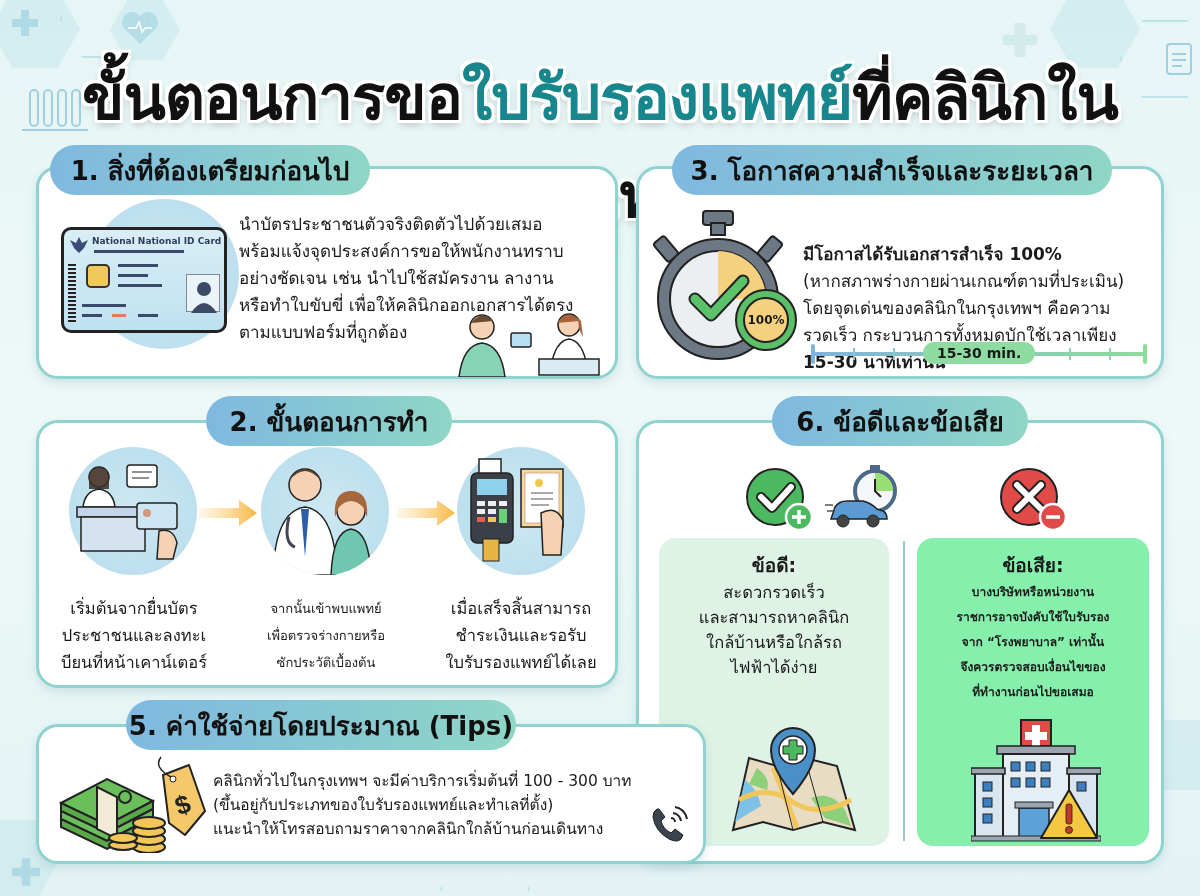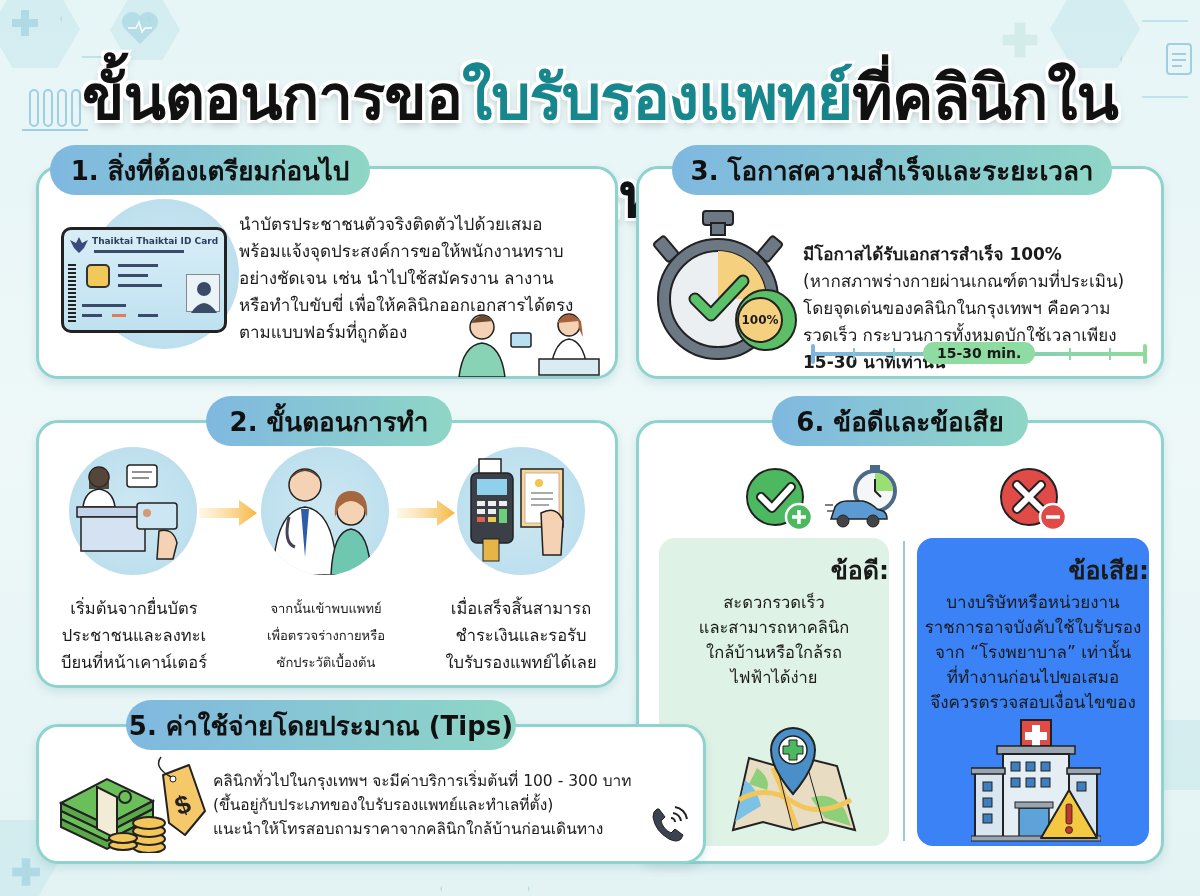--- a/index.html
+++ b/index.html
@@ -41,23 +41,23 @@
     position: absolute; border-radius: 50%;
     background: radial-gradient(circle, #cde8f2 0%, #b7dcec 100%);
   }
   .arrow-r {
     position: absolute; width: 58px; height: 30px;
   }
   .pros-box {
     position: absolute; background: #dff2e6; border-radius: 16px;
   }
   .cons-box {
-    position: absolute; background: #3b82f6; border-radius: 16px;
-  }
-  .box-title { font-size: 25px; font-weight: 700; text-align: right; }
+    position: absolute; background: #86efac; border-radius: 16px;
+  }
+  .box-title { font-size: 19px; font-weight: 700; }
   .timeline-pill {
     position: absolute; background: #8fdca3; border-radius: 14px;
     font-size: 14px; font-weight: 700; padding: 3px 14px;
   }
 </style>
 </head>
 <body>
 
 <div class="bg-deco" style="left:0;top:0;width:1200px;height:896px;">
   <div class="hex" style="left:-10px;top:-10px;"></div>
@@ -102,21 +102,21 @@
   <span>ขั้นตอนการขอ</span><span class="accent">ใบรับรองแพทย์</span><span>ที่คลินิกในกรุงเทพ</span>
 </h1>
 
 <div class="card" style="left:36px;top:166px;width:582px;height:213px;">
   <div class="circle-bg" style="left:50px;top:30px;width:150px;height:150px;"></div>
 
   <div style="position:absolute;left:22px;top:58px;width:166px;height:106px;background:linear-gradient(180deg,#d8eef7,#bfe1f0);border:3px solid #222;border-radius:10px;overflow:hidden;">
     <svg style="position:absolute;left:4px;top:4px;" width="22" height="22" viewBox="0 0 22 22">
         <path d="M11 3 L14 9 L20 6 L16 14 L11 19 L6 14 L2 6 L8 9 Z" fill="#3a4a7a"></path>
       </svg>
-    <div style="position:absolute;left:28px;top:6px;font-size:9px;font-weight:700;color:#2e3d5e;white-space:nowrap;">Thaiktai Thaiktai ID Card</div>
+    <div style="position:absolute;left:28px;top:6px;font-size:9px;font-weight:700;color:#2e3d5e;white-space:nowrap;">National National ID Card</div>
     <div style="position:absolute;left:30px;top:20px;width:90px;height:3px;background:#3b4a6b;"></div>
     <div style="position:absolute;left:22px;top:34px;width:24px;height:24px;background:#f0c95a;border:2px solid #333;border-radius:5px;"></div>
     <div style="position:absolute;left:4px;top:34px;width:8px;height:60px;background:repeating-linear-gradient(180deg,#222 0 2px,transparent 2px 4px);"></div>
     <div style="position:absolute;left:54px;top:34px;width:40px;height:3px;background:#3b4a6b;"></div>
     <div style="position:absolute;left:54px;top:44px;width:30px;height:3px;background:#3b4a6b;"></div>
     <div style="position:absolute;left:54px;top:54px;width:44px;height:3px;background:#3b4a6b;"></div>
     <div style="position:absolute;left:18px;top:74px;width:44px;height:3px;background:#3b4a6b;"></div>
     <div style="position:absolute;left:18px;top:84px;width:20px;height:3px;background:#3b4a6b;"></div>
     <div style="position:absolute;left:48px;top:84px;width:14px;height:3px;background:#e07b5e;"></div>
     <div style="position:absolute;left:74px;top:84px;width:20px;height:3px;background:#3b4a6b;"></div>
@@ -156,21 +156,21 @@
     <rect x="52" y="4" width="30" height="14" rx="3" fill="#6d7885" stroke="#222" stroke-width="2"></rect>
     <rect x="60" y="16" width="14" height="12" fill="#6d7885" stroke="#222" stroke-width="2"></rect>
     <rect x="8" y="30" width="14" height="24" rx="3" fill="#6d7885" stroke="#222" stroke-width="2" transform="rotate(-40 15 42)"></rect>
     <rect x="112" y="30" width="14" height="24" rx="3" fill="#6d7885" stroke="#222" stroke-width="2" transform="rotate(40 119 42)"></rect>
     <circle cx="67" cy="92" r="60" fill="#6d7885" stroke="#222" stroke-width="2"></circle>
     <circle cx="67" cy="92" r="48" fill="#eceff2" stroke="#222" stroke-width="2"></circle>
     <path d="M67 44 A48 48 0 0 1 115 92 L67 92 Z" fill="#f5d17f"></path>
     <path d="M44 92 L60 108 L92 74" stroke="#222" stroke-width="13" fill="none" stroke-linecap="round" stroke-linejoin="round"></path>
     <path d="M44 92 L60 108 L92 74" stroke="#5bc26a" stroke-width="9" fill="none" stroke-linecap="round" stroke-linejoin="round"></path>
   </svg>
-  <div style="position:absolute;left:96px;top:120px;width:62px;height:62px;border-radius:50%;background:#5bbf67;border:2px solid #222;display:flex;align-items:center;">
+  <div style="position:absolute;left:96px;top:120px;width:62px;height:62px;border-radius:50%;background:#5bbf67;border:2px solid #222;display:flex;align-items:center;justify-content:center;">
     <div style="width:46px;height:46px;border-radius:50%;background:#f5d17f;border:2px solid #222;display:flex;align-items:center;justify-content:center;font-size:12px;font-weight:700;">100%</div>
   </div>
   <div class="text" style="position:absolute;left:164px;top:40px;width:360px;font-size:17px;line-height:27px;margin-top:32px;">
     <div style="font-weight:700;">มีโอกาสได้รับเอกสารสำเร็จ 100%</div>
     <div>(หากสภาพร่างกายผ่านเกณฑ์ตามที่ประเมิน)</div>
     <div>โดยจุดเด่นของคลินิกในกรุงเทพฯ คือความ</div>
     <div>รวดเร็ว กระบวนการทั้งหมดบักใช้เวลาเพียง</div>
     <div style="font-weight:700;">15-30 นาทีเท่านั้น</div>
   </div>
 
@@ -331,26 +331,26 @@
       <path d="M46 50 Q58 78 70 110" stroke="#f2c65a" stroke-width="5" fill="none"></path>
       <path d="M50 48 L66 112 M78 40 L96 104" stroke="#222" stroke-width="1"></path>
       <path d="M66 76 Q44 50 44 32 A22 22 0 0 1 88 32 Q88 50 66 76 Z" fill="#4b8fc8" stroke="#222" stroke-width="2"></path>
       <circle cx="66" cy="32" r="14" fill="#fff" stroke="#222" stroke-width="1.5"></circle>
       <path d="M62 22 h8 v6 h6 v8 h-6 v6 h-8 v-6 h-6 v-8 h6 z" fill="#4cb860" stroke="#222" stroke-width="1"></path>
     </svg>
   </div>
 
   <div class="cons-box" style="left:278px;top:115px;width:232px;height:308px;">
     <div class="box-title center" style="margin-top:12px;">ข้อเสีย:</div>
-    <div class="text center" style="font-size:17px;line-height:25px;">
+    <div class="text center" style="font-size:12px;line-height:25px;font-weight:bold;">
       <div>บางบริษัทหรือหน่วยงาน</div>
       <div>ราชการอาจบังคับใช้ใบรับรอง</div>
       <div>จาก “โรงพยาบาล” เท่านั้น</div>
+      <div>จึงควรตรวจสอบเงื่อนไขของ</div>
       <div>ที่ทำงานก่อนไปขอเสมอ</div>
-      <div>จึงควรตรวจสอบเงื่อนไขของ</div>
     </div>
     <svg style="position:absolute;left:54px;top:178px;" width="130" height="126" viewBox="0 0 130 126">
       <rect x="50" y="4" width="30" height="26" fill="#e04b48" stroke="#222" stroke-width="2"></rect>
       <path d="M61 9 h8 v7 h7 v8 h-7 v6 h-8 v-6 h-7 v-8 h7 z" fill="#fff"></path>
       <rect x="26" y="30" width="78" height="8" fill="#9aa5b0" stroke="#222" stroke-width="1.5"></rect>
       <rect x="32" y="38" width="66" height="84" fill="#e5eef5" stroke="#222" stroke-width="2"></rect>
       <rect x="4" y="56" width="28" height="66" fill="#d9e6ef" stroke="#222" stroke-width="2"></rect>
       <rect x="98" y="56" width="28" height="66" fill="#d9e6ef" stroke="#222" stroke-width="2"></rect>
       <rect x="0" y="52" width="34" height="6" fill="#9aa5b0" stroke="#222" stroke-width="1.5"></rect>
       <rect x="96" y="52" width="34" height="6" fill="#9aa5b0" stroke="#222" stroke-width="1.5"></rect>

